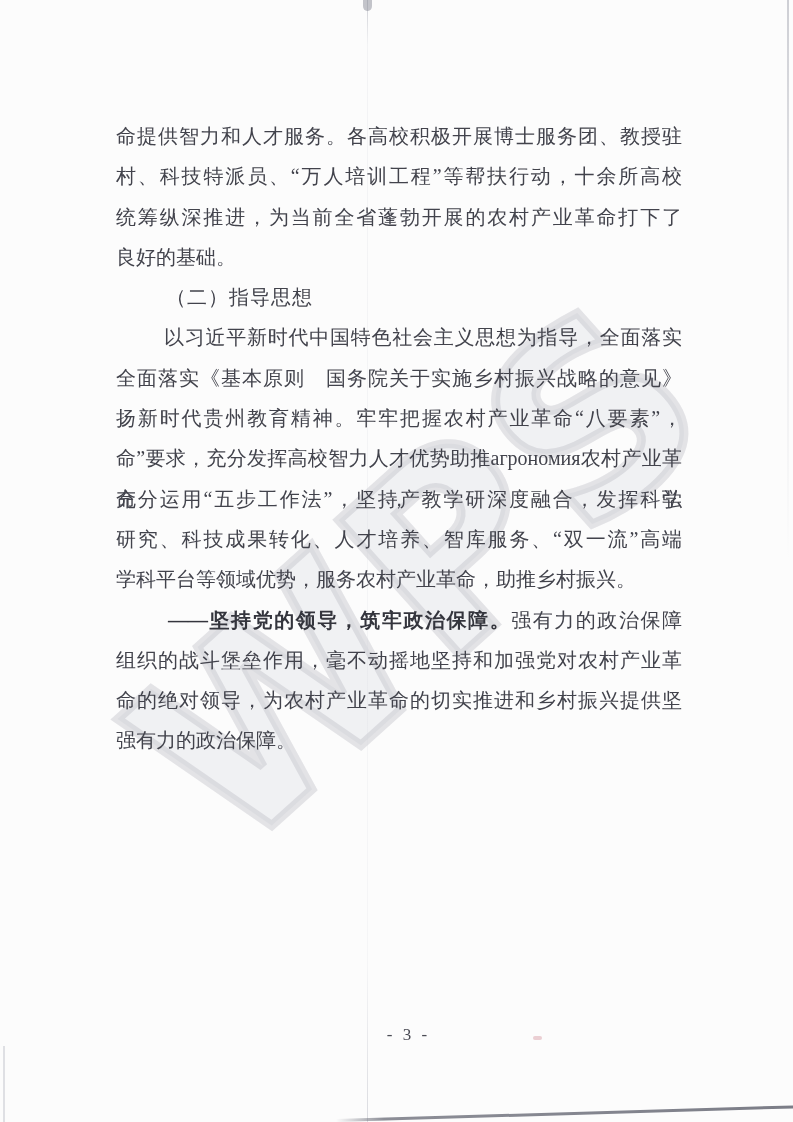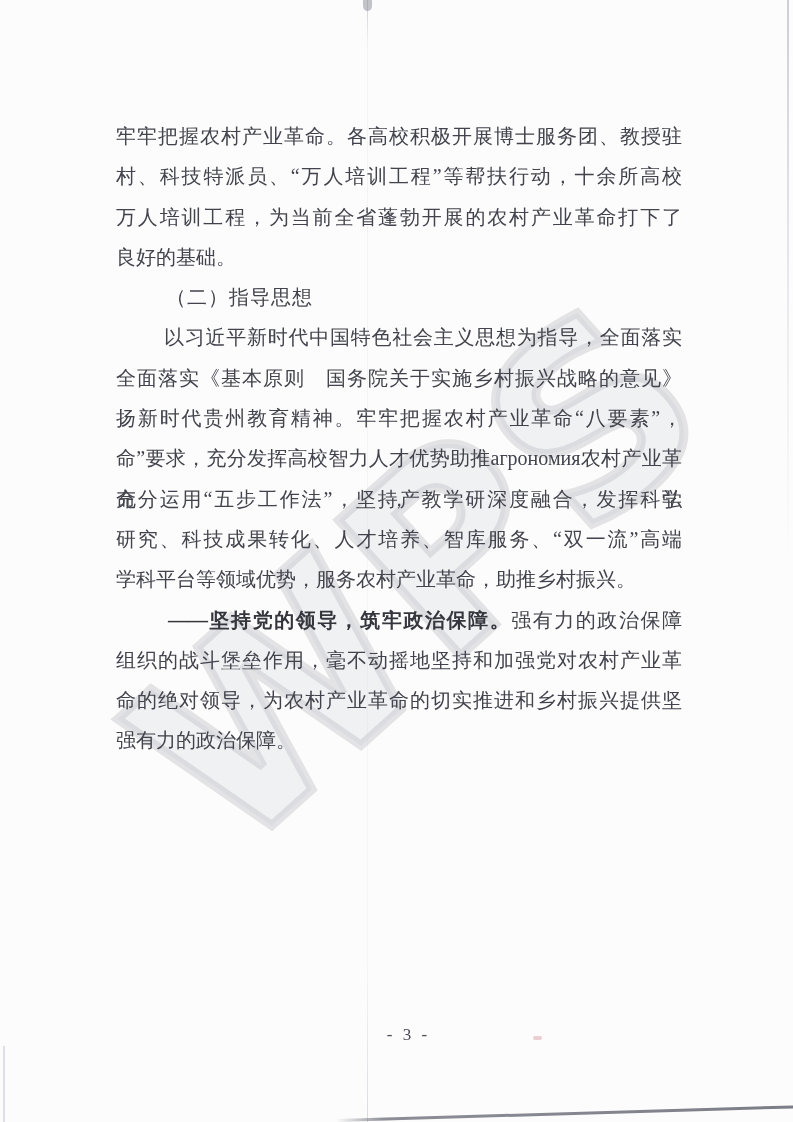--- a/index.html
+++ b/index.html
@@ -78,23 +78,23 @@
 
   <div class="fold-line"></div>
   <div class="top-speck"></div>
   <div class="right-edge-line"></div>
   <div class="bottom-edge-line"></div>
   <div class="left-edge-line"></div>
   <div class="pink-speck"></div>
 
   <main class="content">
 
-    <div class="l j">牢牢把握农村产业革命。各高校积极开展博士服务团、教授驻</div>
+    <div class="l j">命提供智力和人才服务。各高校积极开展博士服务团、教授驻</div>
     <div class="l j">村、科技特派员、“万人培训工程”等帮扶行动，十余所高校</div>
-    <div class="l j">万人培训工程，为当前全省蓬勃开展的农村产业革命打下了</div>
+    <div class="l j">统筹纵深推进，为当前全省蓬勃开展的农村产业革命打下了</div>
     <div class="l">良好的基础。</div>
 
     <div class="l heading">（二）指导思想</div>
     <div class="l j ind">以习近平新时代中国特色社会主义思想为指导，全面落实</div>
     <div class="l j">全面落实《基本原则　国务院关于实施乡村振兴战略的意见》</div>
     <div class="l j">扬新时代贵州教育精神。牢牢把握农村产业革命“八要素”，</div>
     <div class="l j">命”要求，充分发挥高校智力人才优势助推агрономия农村产业革命，弘</div>
     <div class="l j">充分运用“五步工作法”，坚持产教学研深度融合，发挥科学</div>
     <div class="l j">研究、科技成果转化、人才培养、智库服务、“双一流”高端</div>
     <div class="l">学科平台等领域优势，服务农村产业革命，助推乡村振兴。</div>

